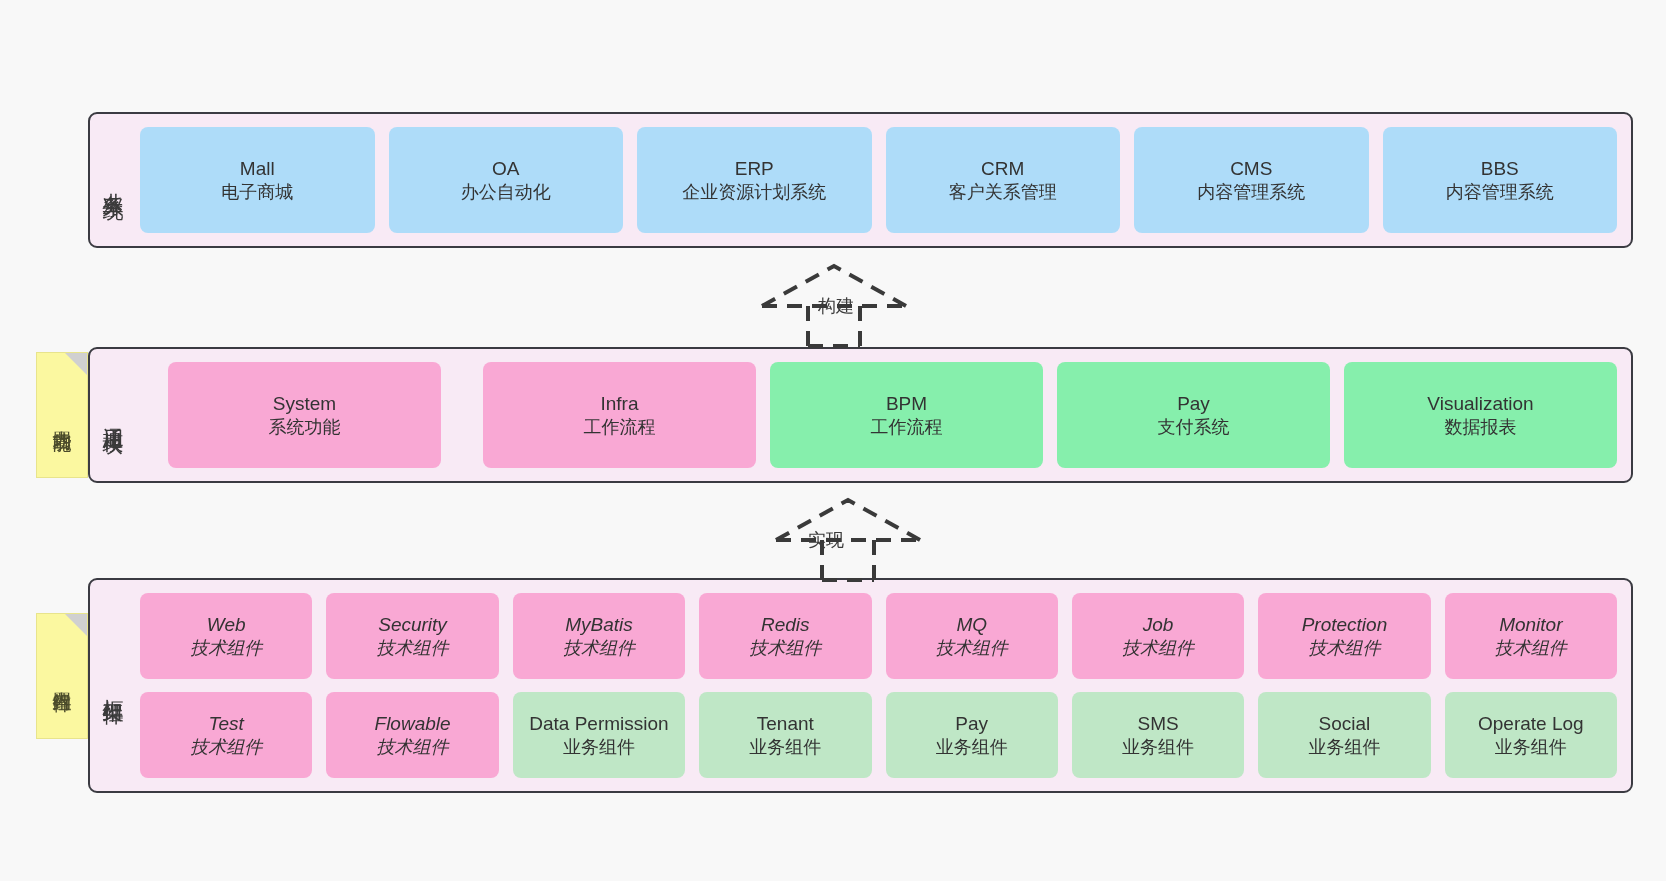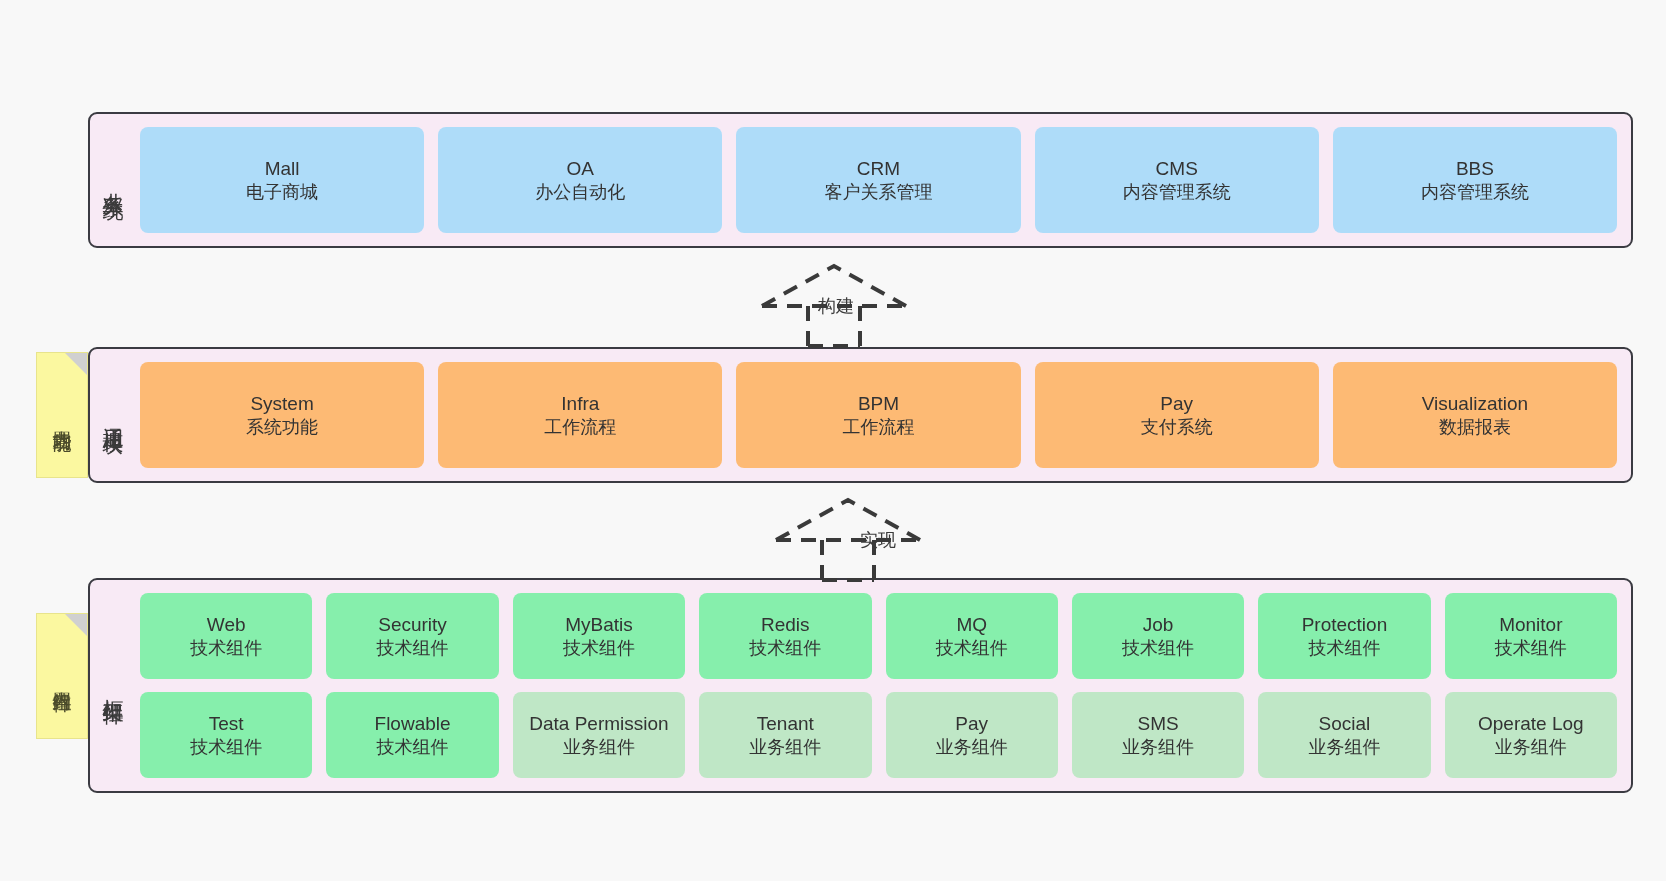--- a/index.html
+++ b/index.html
@@ -92,23 +92,23 @@
     text-align: center;
     line-height: 1.24;
     color: #333333;
     box-sizing: border-box;
     padding: 4px 6px;
   }
   .card .c-en { font-size: 19px; }
   .card .c-cn { font-size: 18px; }
 
   .sys    { background: #aedcf9; }
-  .mod-hi { background: #fdba74; }
-  .mod-lo { background: #fdba74; }
-  .fw-hi  { background: #86efac; }
+  .mod-hi { background: #f9a8d4; margin-left: 28px; }
+  .mod-lo { background: #86efac; }
+  .fw-hi  { background: #f9a8d4; font-style: italic; }
   .fw-lo  { background: #bfe7c6; }
 
   
   .arrow {
     position: absolute;
     z-index: 3;
   }
   .arrow-label {
     position: absolute;
     font-size: 18px;
@@ -135,20 +135,24 @@
   <div class="layer-title">业务系统</div>
   <div class="cards">
     <div class="card-row">
       <div class="card sys">
         <span class="c-en">Mall</span>
         <span class="c-cn">电子商城</span>
       </div>
       <div class="card sys">
         <span class="c-en">OA</span>
         <span class="c-cn">办公自动化</span>
+      </div>
+      <div class="card sys">
+        <span class="c-en">ERP</span>
+        <span class="c-cn">企业资源计划系统</span>
       </div>
       <div class="card sys">
         <span class="c-en">CRM</span>
         <span class="c-cn">客户关系管理</span>
       </div>
       <div class="card sys">
         <span class="c-en">CMS</span>
         <span class="c-cn">内容管理系统</span>
       </div>
       <div class="card sys">
@@ -196,21 +200,21 @@
   </div>
 </div>
 
 <div class="arrow" style="left:762px; top:492px;">
   <svg width="180" height="90" viewBox="0 0 180 90" fill="none">
     <path d="M14 48 L86 8 L158 48" stroke="#3a3a3a" stroke-width="4" stroke-dasharray="15 10" fill="none"></path>
     <path d="M14 48 L158 48" stroke="#3a3a3a" stroke-width="4" stroke-dasharray="15 10" fill="none"></path>
     <path d="M60 48 L60 88 M112 48 L112 88 M60 88 L112 88" stroke="#3a3a3a" stroke-width="4" stroke-dasharray="15 10" fill="none"></path>
   </svg>
 </div>
-<div class="arrow-label" style="left:860px; top:528px;font-family:Liberation Mono, monospace;">实现</div>
+<div class="arrow-label" style="left:808px; top:528px;font-family:Liberation Mono, monospace;">实现</div>
 
 <div class="layer" id="layer-framework" style="left:88px; top:578px; width:1545px; height:215px;">
   <div class="layer-title">框架组件</div>
   <div class="cards">
     <div class="card-row">
       <div class="card fw-hi">
         <span class="c-en">Web</span>
         <span class="c-cn">技术组件</span>
       </div>
       <div class="card fw-hi">

